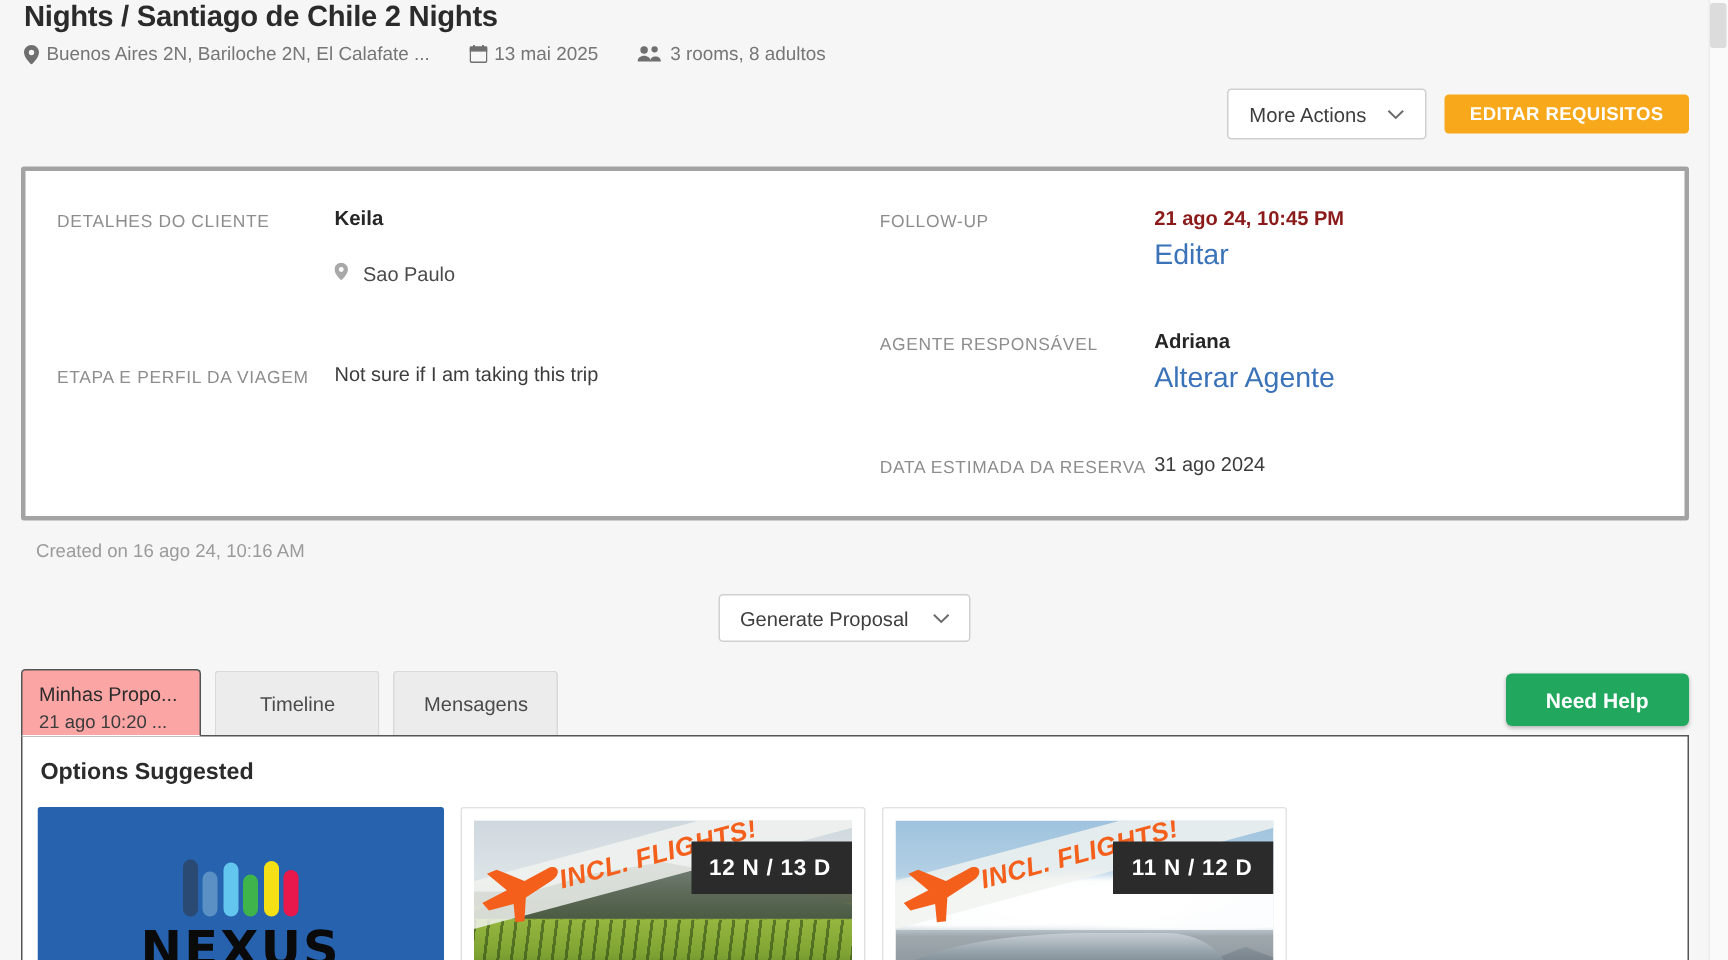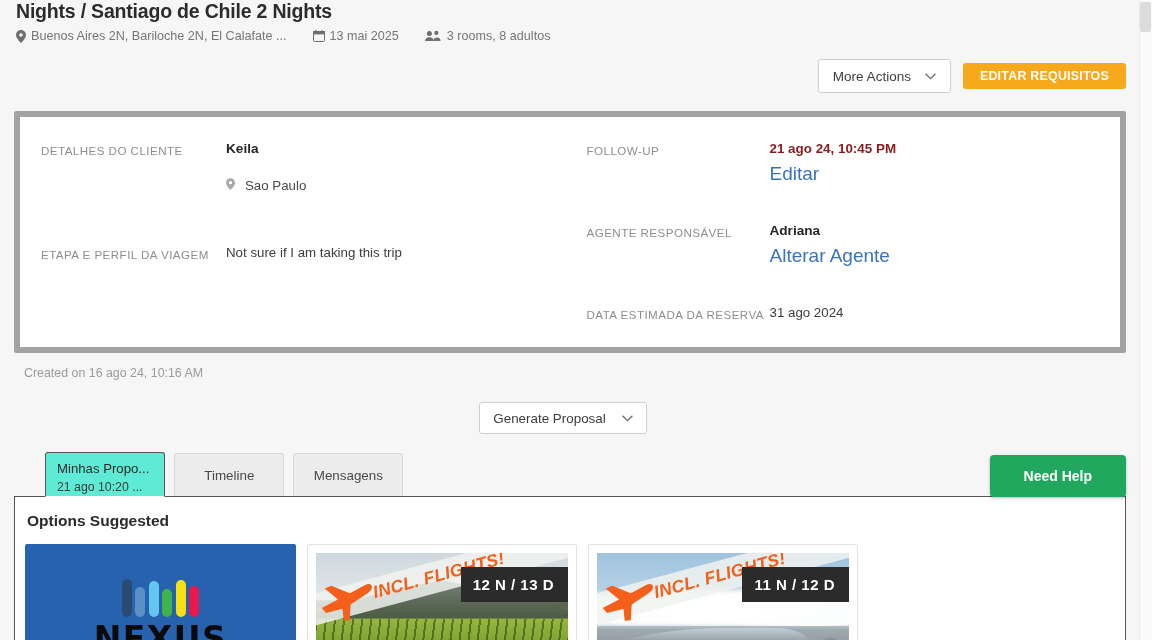--- a/index.html
+++ b/index.html
@@ -54,21 +54,21 @@
     height: 26px; padding: 0 17px;
     background: #f7a81b; border: none; border-radius: 3px;
     font-size: 12.4px; font-weight: bold; color: #ffffff;
     letter-spacing: 0.25px; cursor: pointer;
   }
   .chev { width: 11px; height: 7px; flex: none; }
 
   
   .detail-card {
     margin: 18px 26px 0 14px;
-    background: #ffffff; border: 6px solid #a3a3a3; border-radius: 2px;
+    background: #ffffff; border: 3px solid #a3a3a3; border-radius: 2px;
     padding: 24px 0 26px 0;
     display: flex;
   }
   .col { flex: 1; }
   .col-left { padding-left: 21px; }
   .col-right { padding-left: 12px; }
   .field { display: flex; margin-bottom: 26px; }
   .field:last-child { margin-bottom: 0; }
   .field-label {
     font-size: 11.6px; letter-spacing: 0.45px; color: #8d8d8d;
@@ -114,33 +114,32 @@
     height: 43px; min-width: 110px; padding: 0 11px;
     display: flex; align-items: center; justify-content: center;
     background: #ececec; border: 1px solid #d9d9d9; border-bottom: none;
     border-radius: 3px 3px 0 0;
     font-size: 13.4px; color: #4a4a4a; cursor: pointer;
   }
   .tab-active {
     height: 45px; min-width: 110px; padding: 5px 15px 0 11px;
     display: flex; flex-direction: column; justify-content: center;
     align-items: flex-start; gap: 4px;
-    background: #5eead4; border: 1px solid #555555; border-bottom: 1px solid #ffffff;
+    background: #fca5a5; border: 1px solid #555555; border-bottom: 1px solid #ffffff;
     border-radius: 3px 3px 0 0;
     position: relative; z-index: 3;
     margin-bottom: -1px;
     cursor: pointer;
-    margin-left: 31px;
   }
   .tab-active-main { font-size: 13.2px; color: #2b2b2b; font-weight: normal; }
   .tab-active-sub { font-size: 12.3px; color: #3c3c3c; }
   .need-help {
     position: absolute; right: 0; top: 4px;
     display: inline-flex; align-items: center; justify-content: center;
-    height: 42px; padding: 0 34px;
+    height: 35px; padding: 0 27px;
     background: #22a85e; border-radius: 4px;
     font-size: 14px; font-weight: bold; color: #ffffff;
     box-shadow: 0 1px 3px rgba(0,0,0,0.28);
     z-index: 5; cursor: pointer;
   }
 
   
   .panel {
     margin: 0 26px 0 14px;
     background: #ffffff;

